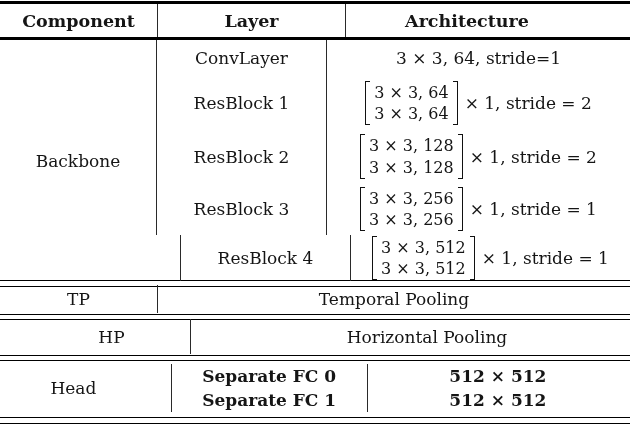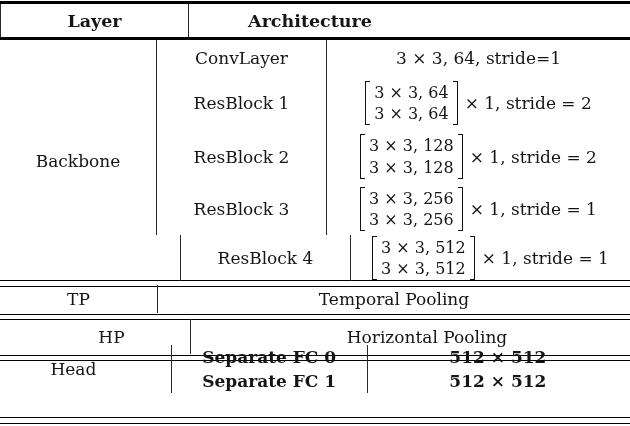--- a/index.html
+++ b/index.html
@@ -41,21 +41,21 @@
            padding:1px 4px; font-size:16px; line-height:1.32; white-space:nowrap; }
   .suffix { white-space:nowrap; }
   
   .secrow { position:absolute; left:0; width:630px; display:flex; }
   .secrow.tp { top:285px; height:28px; }
   .secrow.hp { top:319px; height:35px;padding-left:33px; }
   .sec-comp { width:157px; display:flex; align-items:center; justify-content:center; }
   .sec-val  { width:473px; box-sizing:border-box; border-left:1.3px solid #2a2a2a;
               display:flex; align-items:center; justify-content:center; }
   
-  .head-sec { position:absolute; top:340px; left:0; width:628px; height:57px; display:flex;gap:24px; }
+  .head-sec { position:absolute; top:359px; left:0; width:628px; height:57px; display:flex;gap:24px; }
   .head-comp { width:153px; }
   .head-rows { display:flex; flex-direction:column; justify-content:center; width:477px;font-weight:bold; }
   .head-row { display:flex; height:24px; }
   .head-layer { width:197px; box-sizing:border-box;
                 border-left:1.3px solid #2a2a2a; border-right:1.3px solid #2a2a2a;
                 display:flex; align-items:center; justify-content:center; }
   .head-arch { flex:1; display:flex; align-items:center; justify-content:center; }
 </style>
 </head>
 <body>
@@ -63,20 +63,21 @@
 <div class="page">
 
   <div class="hrule thick" style="top:1px"></div>
   <div class="hrule thick" style="top:37px"></div>
   <div class="hrule dbl" style="top:280px"></div>
   <div class="hrule dbl" style="top:313.5px"></div>
   <div class="hrule dbl" style="top:354.5px"></div>
   <div class="hrule dbl" style="top:417px"></div>
 
   <div class="header-row">
+    <div class="hcell c0">Component</div>
     <div class="hcell c1">Layer</div>
     <div class="hcell c2">Architecture</div>
   </div>
 
   <div class="backbone">
     <div class="comp-cell bb-comp">Backbone</div>
     <div class="bb-rows">
 
       <div class="bb-row h36">
         <div class="bb-layer">ConvLayer</div>

